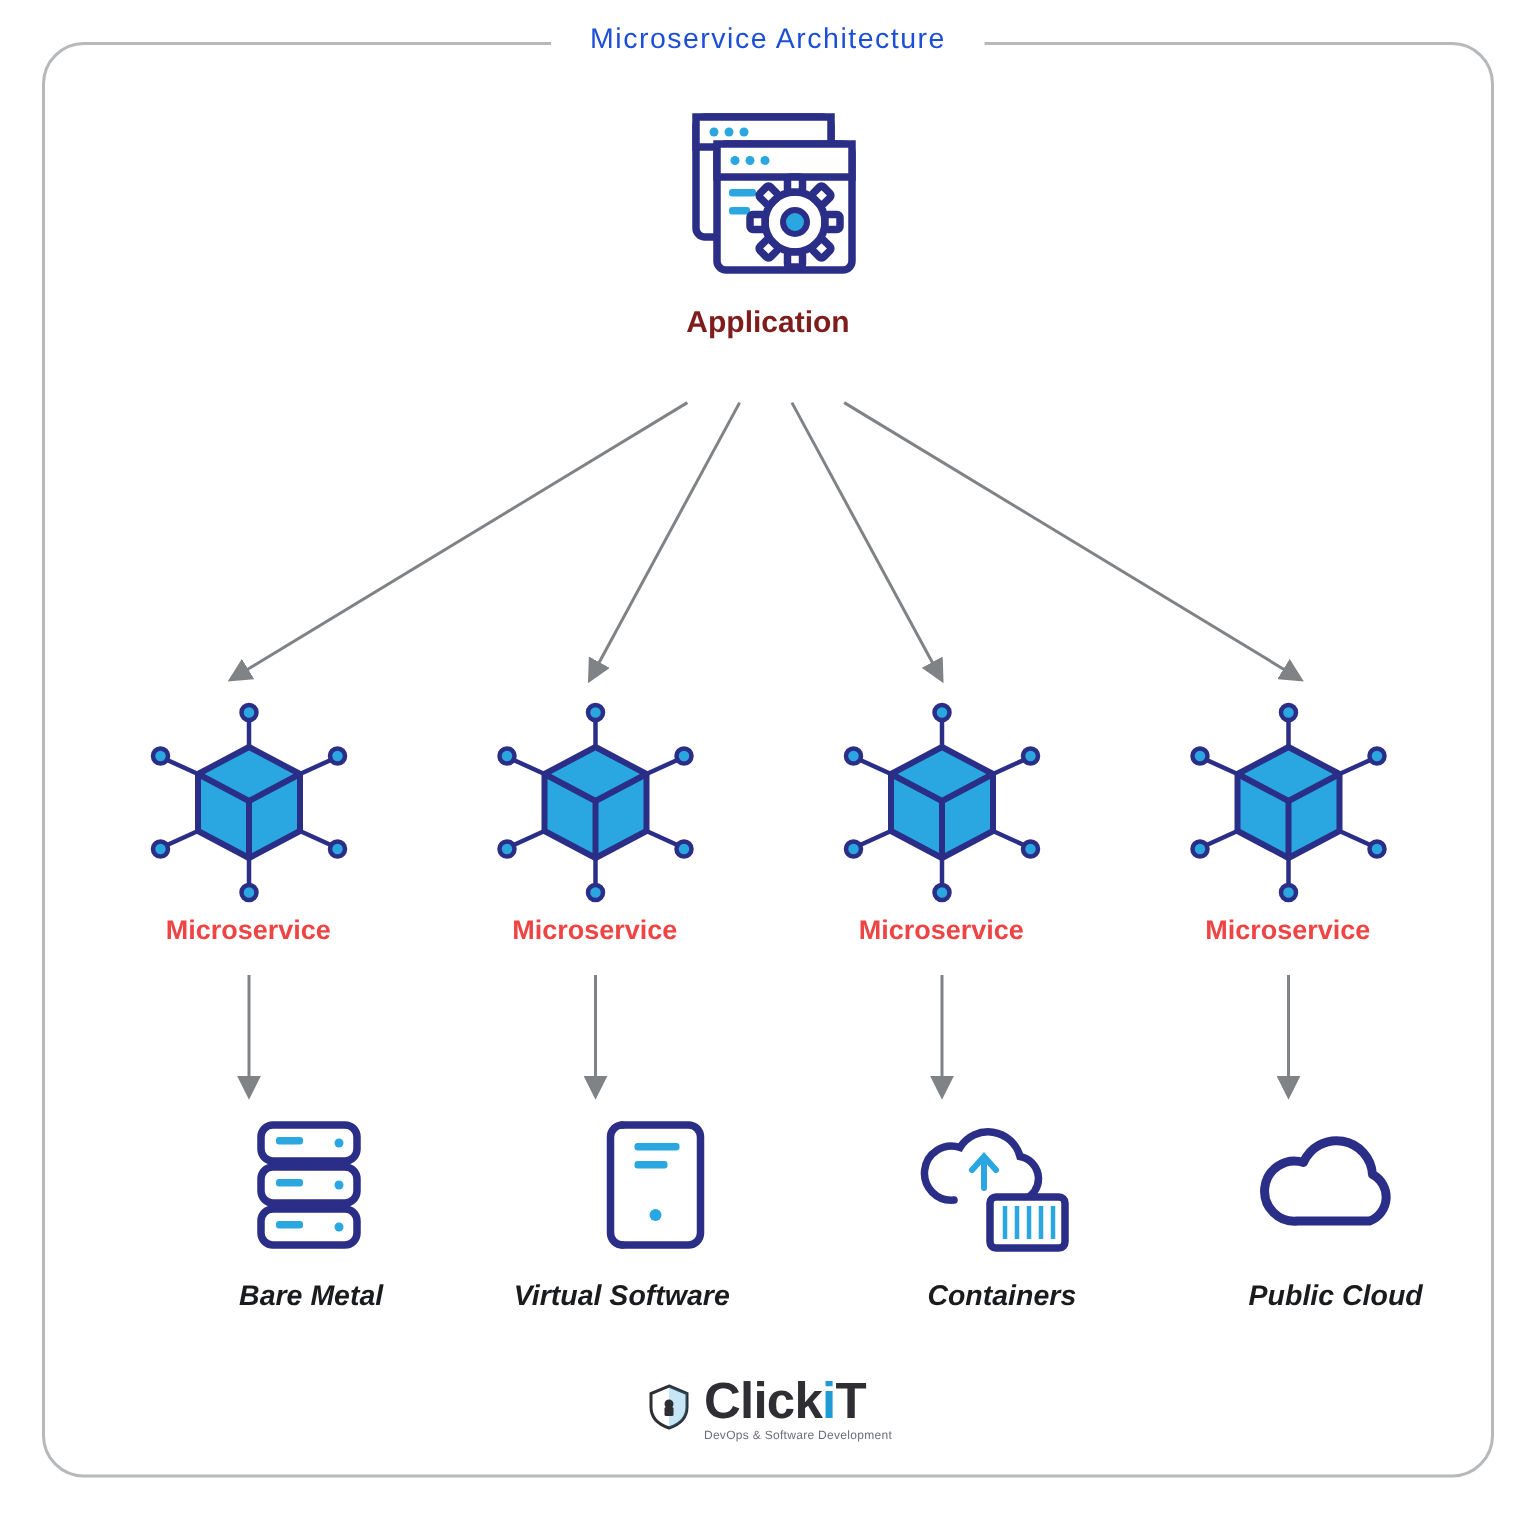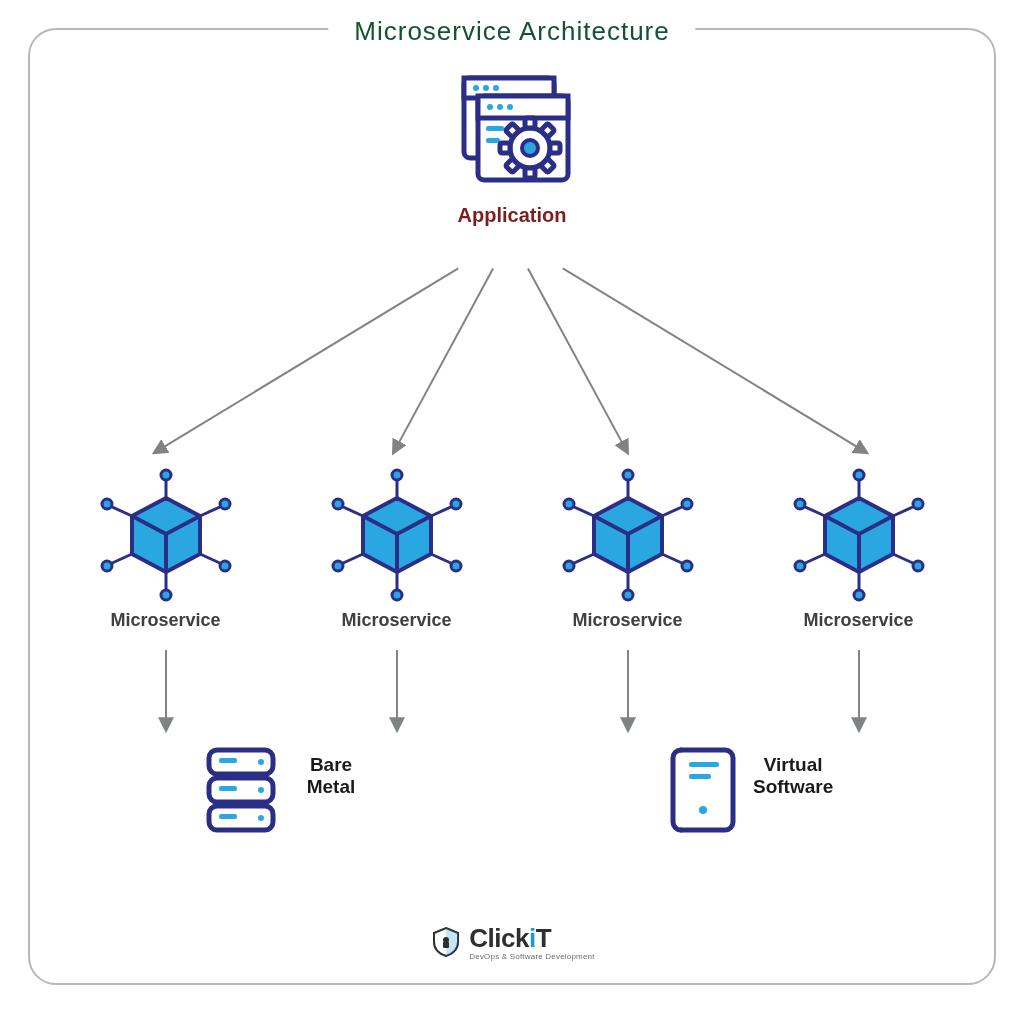--- a/index.html
+++ b/index.html
@@ -21,23 +21,23 @@
     padding-bottom: 28px;
   }
   
   .title {
     position: absolute;
     top: -14px;
     left: 50%;
     transform: translateX(-50%);
     background: #fff;
     padding: 0 26px;
-    font-size: 26px;
+    font-size: 19px;
     letter-spacing: 1px;
-    color: #14532d;
+    color: #1d4ed8;
     font-weight: 500;
   }
 
   
   .app-zone {
     position: absolute;
     top: 40px;
     left: 0; right: 0;
     display: flex;
     flex-direction: column;
@@ -54,46 +54,46 @@
 
   .ms-row {
     position: absolute;
     top: 440px;
     left: 0; right: 0;
     display: flex;
     justify-content: space-around;
     padding: 0 20px;
   }
   .ms-col { width: 180px; display:flex; flex-direction:column; align-items:center; }
-  .ms-label { margin-top:10px; font-size:18px; font-weight:700; color:#404040; }
+  .ms-label { margin-top:10px; font-size:18px; font-weight:700; color:#ef4444; }
 
   .mid-arrows { position:absolute; top:620px; left:0; right:0; height:90px; display:flex; justify-content:space-around; padding:0 20px; }
   .mid-arrows > div { width:180px; display:flex; justify-content:center; }
 
   .infra-row {
     position: absolute;
     top: 710px;
     left: 0; right: 0;
     display: flex;
     justify-content: space-around;
     padding: 0 20px;
   }
-  .infra-col { width:180px; display:flex; flex-direction:row; align-items:flex-start; }
+  .infra-col { width:180px; display:flex; flex-direction:column; align-items:flex-end;font-style:italic; }
   .infra-label { margin-top:14px; font-size:19px; font-weight:700; color:#1a1b1d; text-align:center; }
 
   .logo-zone {
     position: absolute;
     bottom: 22px;
     left: 0; right: 0;
     display: flex;
     justify-content: center;
     align-items: center;
     gap: 6px;
   }
-  .logo-word { font-size: 26px; font-weight: 700; color:#2f2f33; letter-spacing:-0.5px;}
+  .logo-word { font-size: 34px; font-weight: 700; color:#2f2f33; letter-spacing:-0.5px;}
   .logo-word .accent { color:#1e9ad6; }
   .logo-sub { font-size: 8px; color:#6a6e75; letter-spacing:0.2px; margin-top:-2px; }
 
   
   svg { overflow: visible; }
 
   
   .cube-svg { width:140px; height:130px; }
 </style>
 </head>
@@ -311,21 +311,45 @@
       <svg width="100" height="100" viewBox="0 0 100 100">
         <path d="M28 10 h44 a8 8 0 0 1 8 8 v64 a8 8 0 0 1 -8 8 h-44" stroke="#2b2e87" stroke-width="5" fill="#fff" stroke-linecap="round"></path>
         <path d="M28 10 a8 8 0 0 0 -8 8 v64 a8 8 0 0 0 8 8" stroke="#2b2e87" stroke-width="5" fill="none" stroke-linecap="round" stroke-dasharray="0 0"></path>
         <rect x="36" y="22" width="30" height="5" rx="2" fill="#2aa7e0"></rect>
         <rect x="36" y="34" width="22" height="5" rx="2" fill="#2aa7e0"></rect>
         <circle cx="50" cy="70" r="4" fill="#2aa7e0"></circle>
       </svg>
       <div class="infra-label">Virtual Software</div>
     </div>
 
-
+    <div class="infra-col">
+      <svg width="120" height="100" viewBox="0 0 120 100">
+        <path d="M38 60 a18 18 0 1 1 4 -35 a22 22 0 0 1 40 6 a15 15 0 0 1 2 29" stroke="#2b2e87" stroke-width="5" fill="#fff" stroke-linecap="round"></path>
+        <g stroke="#2aa7e0" stroke-width="4" fill="none" stroke-linecap="round">
+          <line x1="58" y1="52" x2="58" y2="32"></line>
+          <polyline points="50,40 58,31 66,40"></polyline>
+        </g>
+        <rect x="62" y="58" width="50" height="34" rx="4" fill="#fff" stroke="#2b2e87" stroke-width="5"></rect>
+        <g stroke="#2aa7e0" stroke-width="3">
+          <line x1="72" y1="64" x2="72" y2="86"></line>
+          <line x1="80" y1="64" x2="80" y2="86"></line>
+          <line x1="88" y1="64" x2="88" y2="86"></line>
+          <line x1="96" y1="64" x2="96" y2="86"></line>
+          <line x1="104" y1="64" x2="104" y2="86"></line>
+        </g>
+      </svg>
+      <div class="infra-label">Containers</div>
+    </div>
+
+    <div class="infra-col">
+      <svg width="120" height="100" viewBox="0 0 120 100">
+        <path d="M36 74 a20 20 0 1 1 4 -39 a24 24 0 0 1 46 8 a17 17 0 0 1 -2 31 z" stroke="#2b2e87" stroke-width="6" fill="#fff" stroke-linejoin="round"></path>
+      </svg>
+      <div class="infra-label">Public Cloud</div>
+    </div>
 
   </div>
 
   <div class="logo-zone">
     <svg width="34" height="34" viewBox="0 0 34 34">
       <path d="M17 3 L29 8 v9 c0 8 -6 12 -12 14 C11 29 5 25 5 17 V8 z" fill="#fff" stroke="#2f2f33" stroke-width="2"></path>
       <path d="M17 3 L29 8 v9 c0 8 -6 12 -12 14 z" fill="#1e9ad6" opacity="0.25"></path>
       <circle cx="17" cy="15" r="3" fill="#2f2f33"></circle>
       <rect x="14" y="17" width="6" height="6" rx="1" fill="#2f2f33"></rect>
     </svg>

